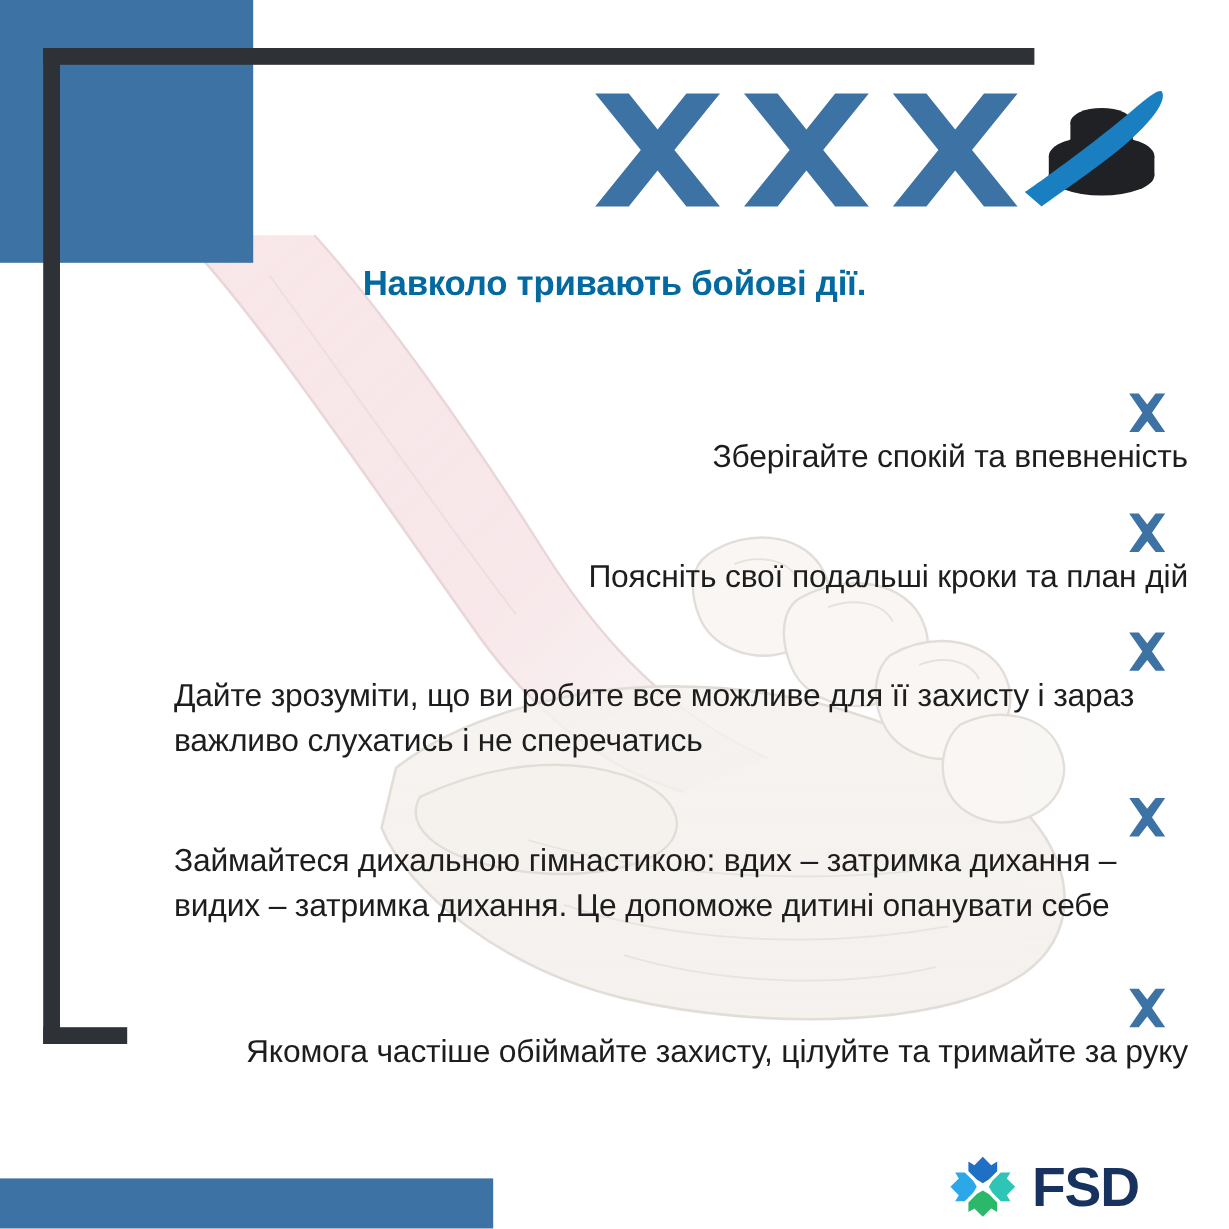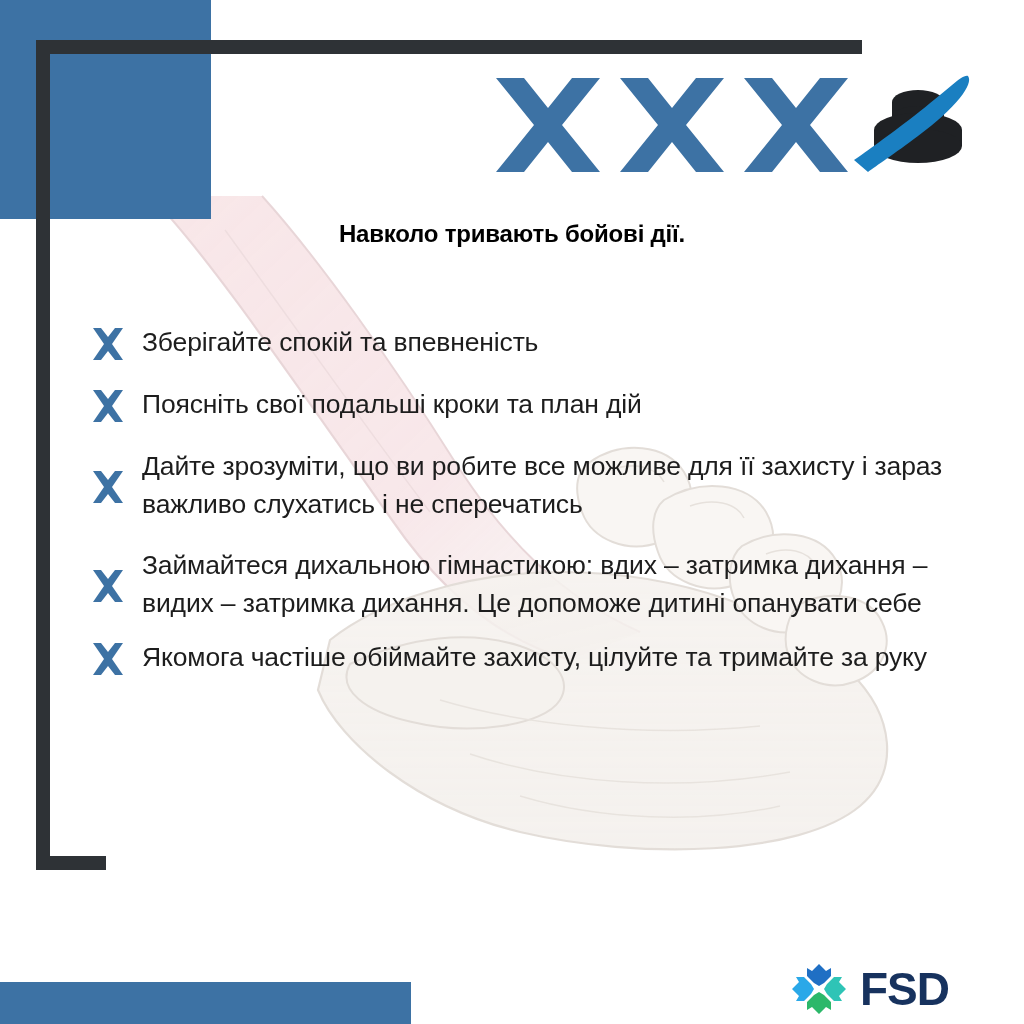--- a/index.html
+++ b/index.html
@@ -64,58 +64,59 @@
     left: 486px; top: 72px;
     width: 490px; height: 106px;
   }
 
   
   .title {
     position: absolute;
     left: 62px; top: 218px;
     width: 900px;
     text-align: center;
-    color: #000000;
-    font-size: 24px;
+    color: #0369a1;
+    font-size: 29px;
     font-weight: bold;
     line-height: 1.33;
     letter-spacing: -0.2px;
   }
   .title-line { display: block; }
 
   
   .bullet-list {
     position: absolute;
     left: 90px; top: 324px;
     width: 900px;
   }
   .bullet-item {
     position: relative;
     display: flex;
-    align-items: center;
+    align-items: flex-end;
     margin-bottom: 14px;
+    flex-direction: column;
   }
   .bullet-mark {
     flex: 0 0 auto;
     width: 36px;
     height: 36px;
     margin-top: 2px;
     margin-right: 16px;
   }
   .bullet-text {
     color: #1d1d1d;
     font-size: 26.5px;
     line-height: 1.42;
     letter-spacing: -0.15px;
     max-width: 845px;
   }
 
   
   .bullet-item.gap-lg { margin-bottom: 24px; }
-  .bullet-item.gap-xl { margin-bottom: 16px; }
+  .bullet-item.gap-xl { margin-bottom: 46px; }
 
   
   .fsd-logo {
     position: absolute;
     left: 790px; top: 960px;
     width: 200px; height: 58px;
     display: flex;
     align-items: center;
   }
   .fsd-mark { width: 58px; height: 54px; flex: 0 0 auto; }

